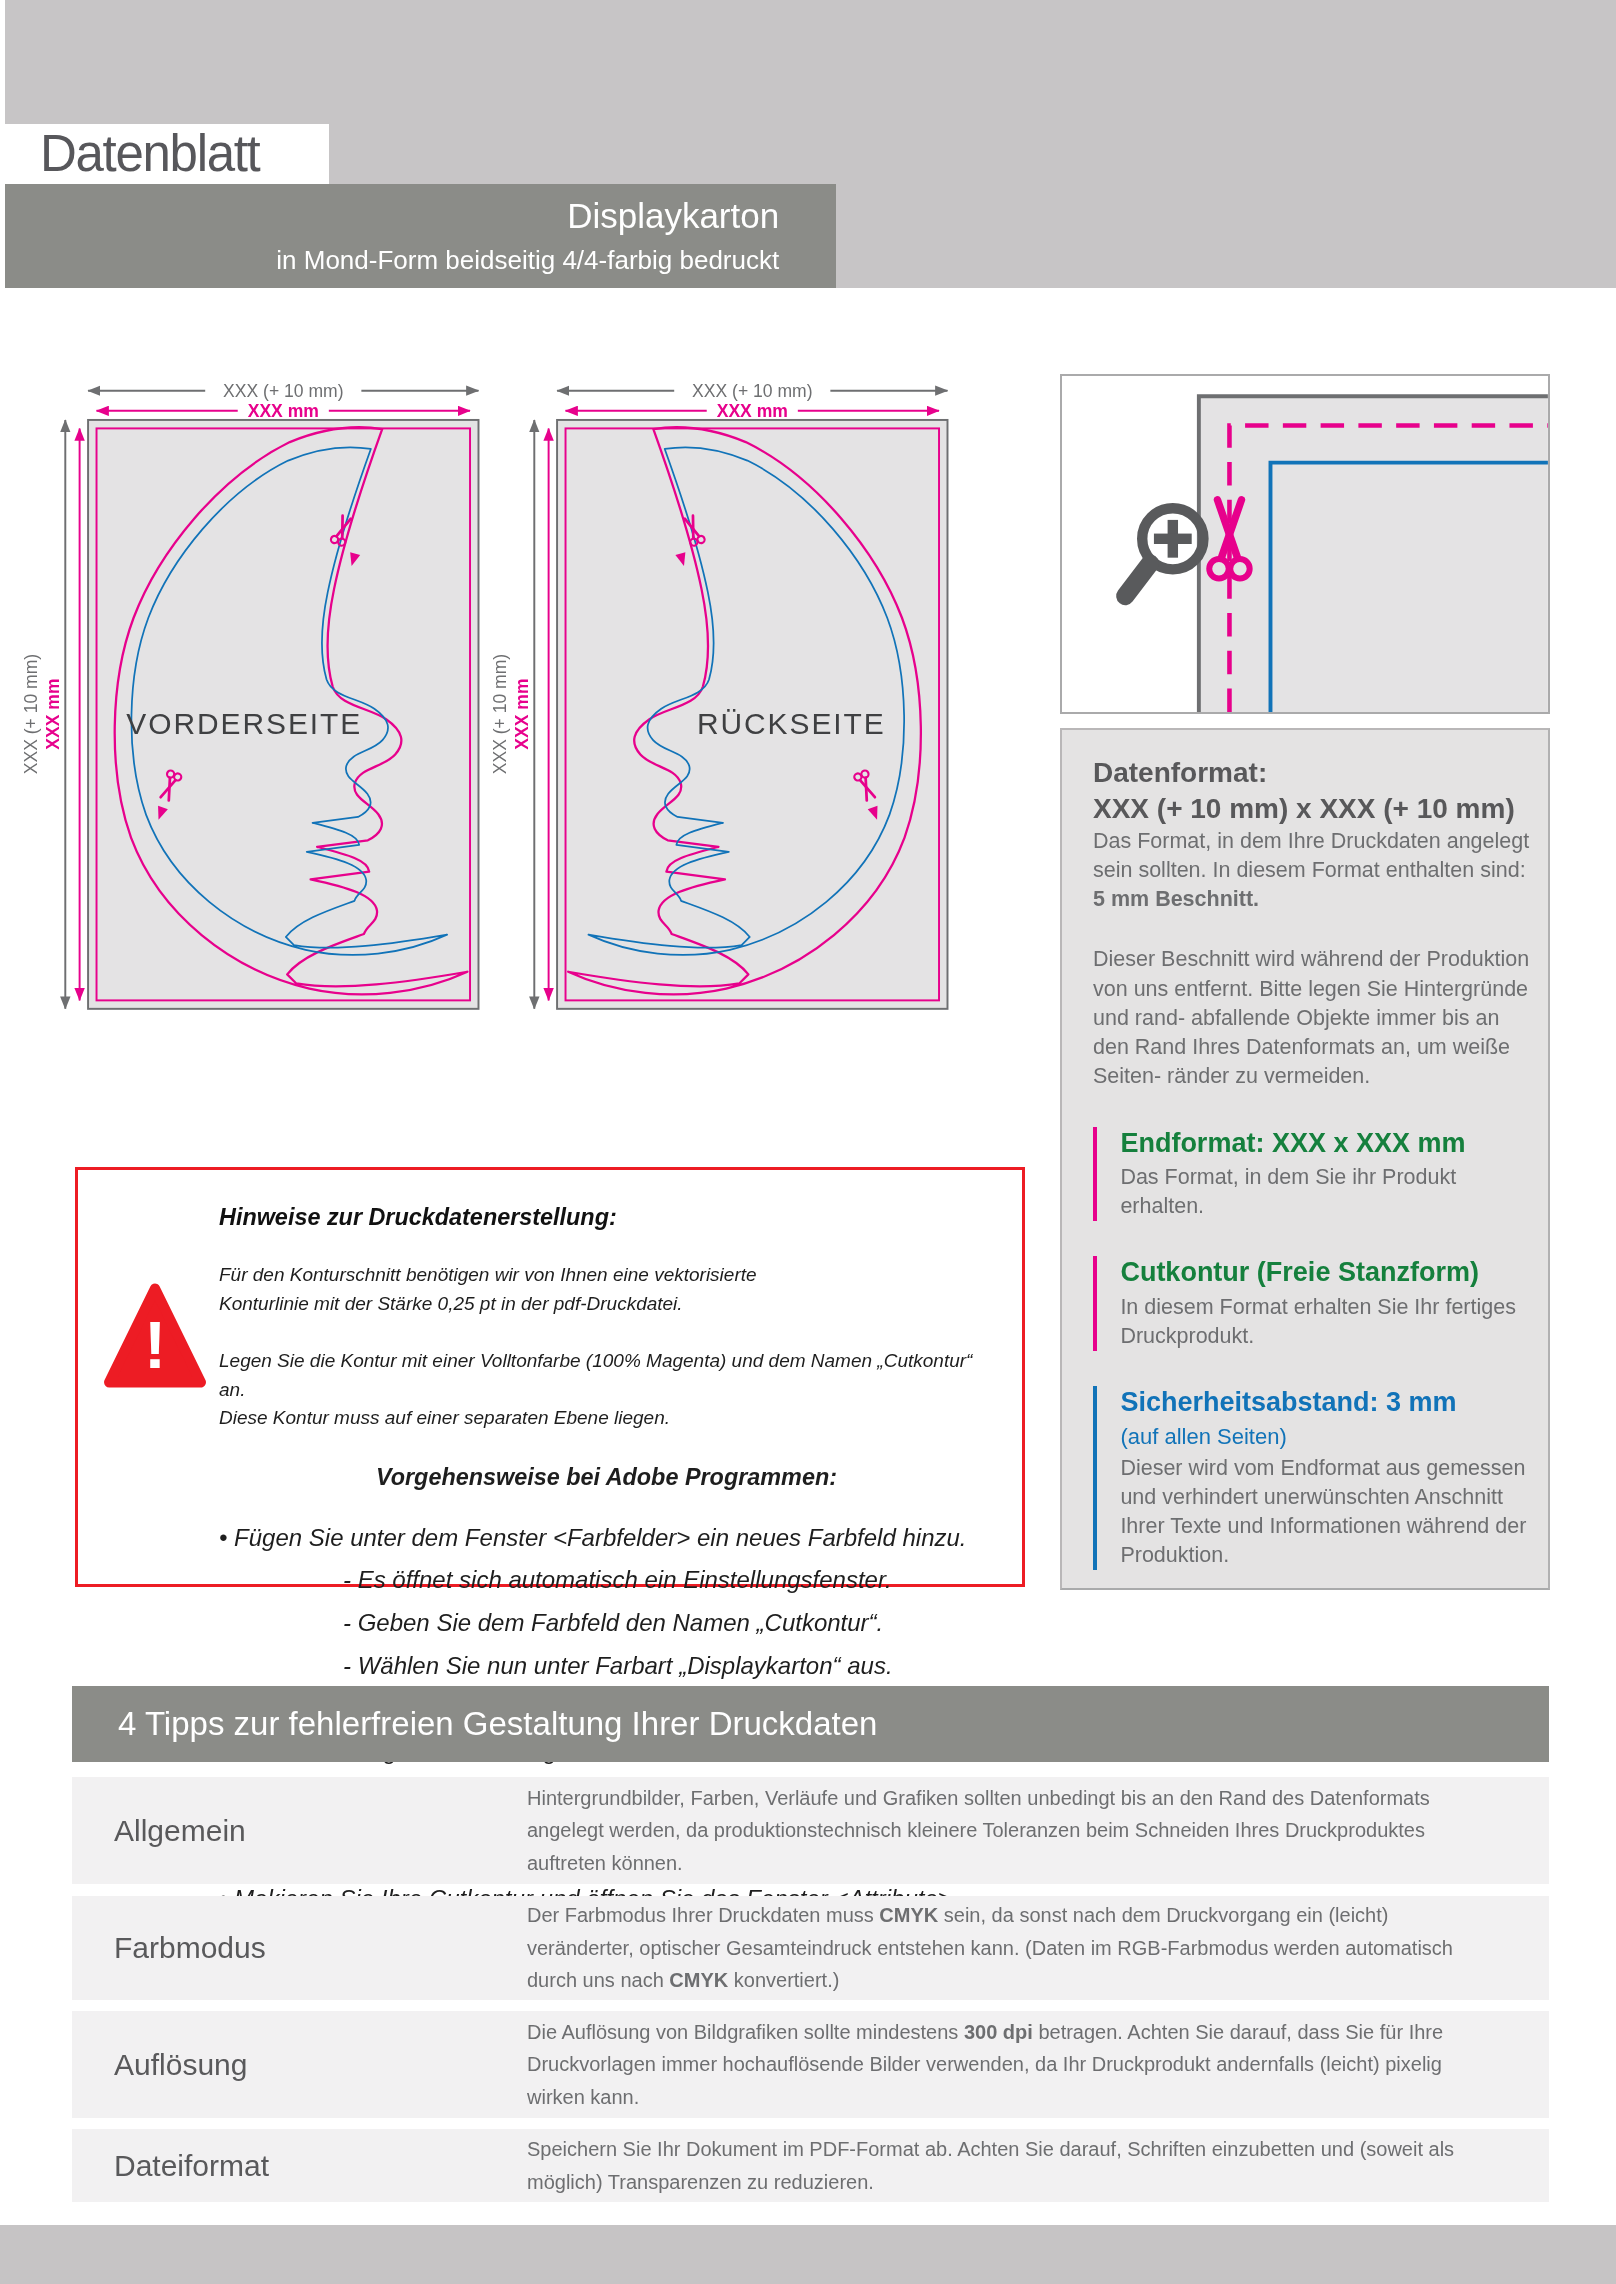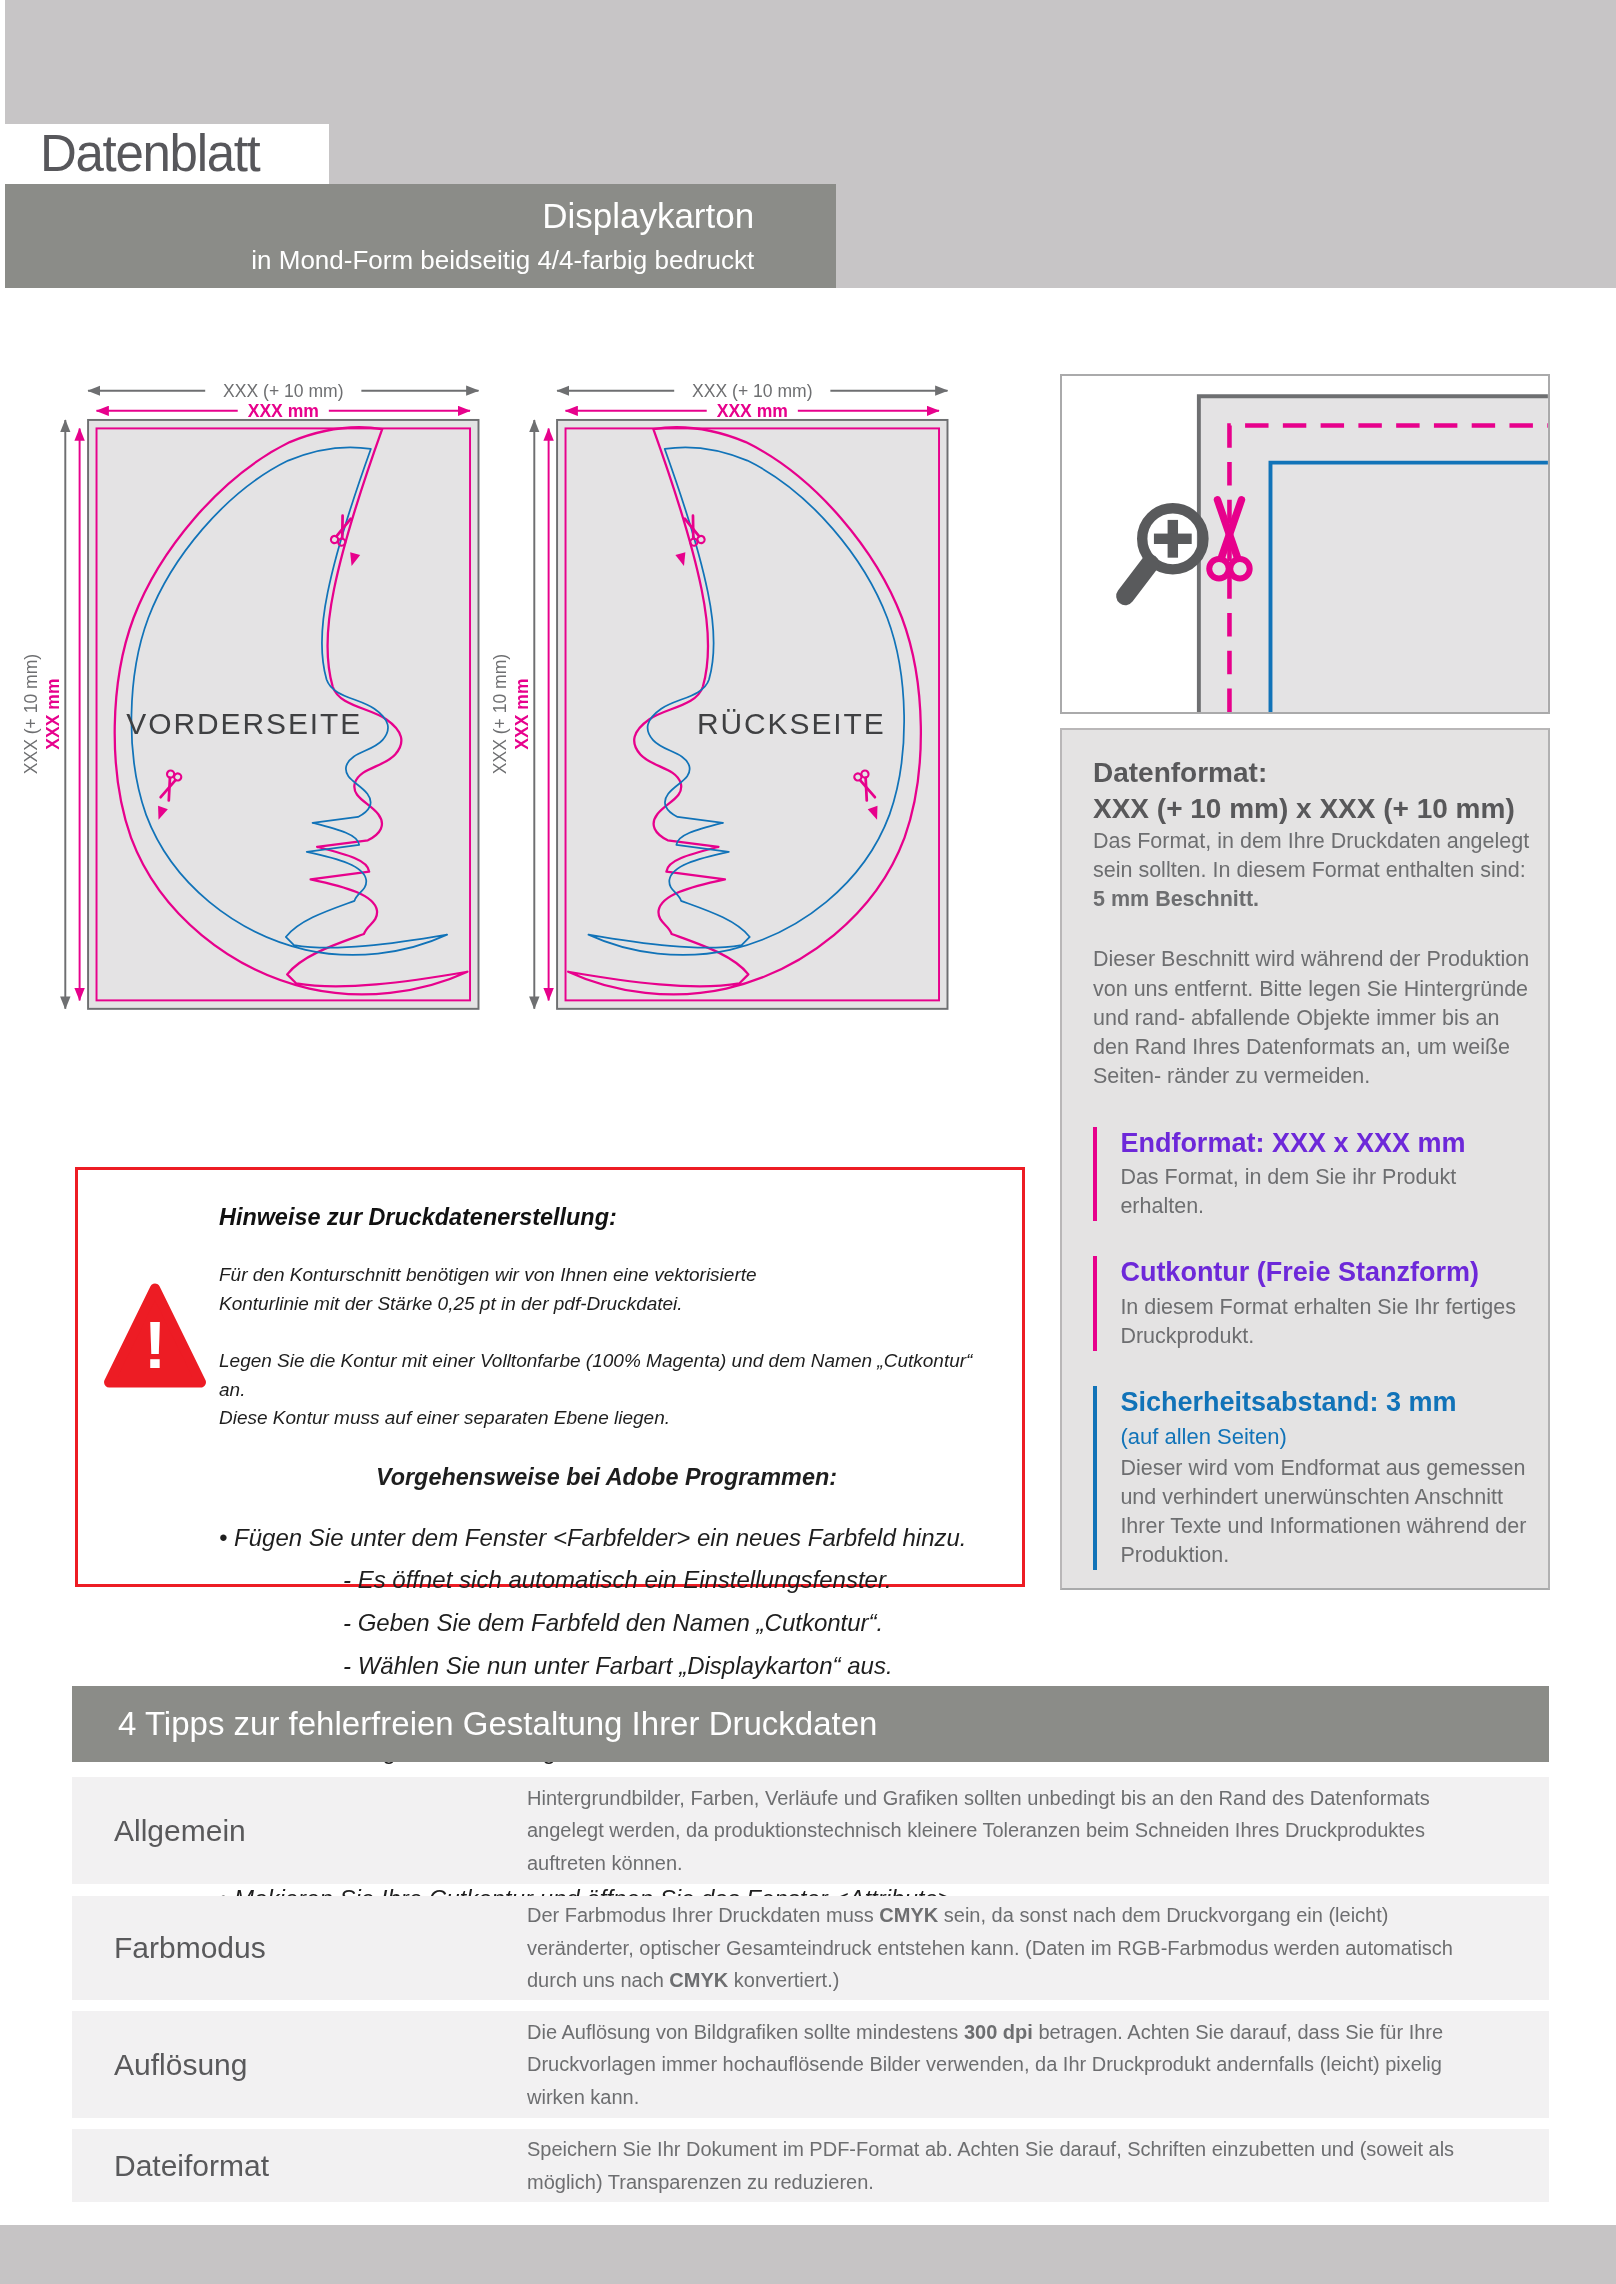--- a/index.html
+++ b/index.html
@@ -6,42 +6,42 @@
   .page{position:relative;width:1616px;height:2284px;background:#ffffff;overflow:hidden;
         font-family:"Liberation Sans",sans-serif;}
   .abs{position:absolute;}
 
   
   .banner{left:5.2px;top:0;width:1611px;height:288px;background:#c7c5c6;}
   .title-box{left:0;top:124px;width:329px;height:60px;background:#ffffff;z-index:3;}
   .title-box span{display:block;padding-left:40px;line-height:60px;font-size:51px;
         letter-spacing:-1.3px;color:#57575b;}
   .dark-bar{left:5.2px;top:184px;width:831px;height:104px;background:#8b8c88;z-index:2;
-        text-align:right;padding-right:82px;box-sizing:border-box;color:#ffffff;}
+        text-align:right;padding-right:57px;box-sizing:border-box;color:#ffffff;}
   .dark-bar .product{font-size:35px;margin-top:11.7px;letter-spacing:0px;}
   .dark-bar .subtitle{font-size:26px;margin-top:9px;letter-spacing:0px;}
 
   
   svg text{font-family:"Liberation Sans",sans-serif;}
   .dimtext{font-size:27px;fill:#6e6f71;}
   .dimtext-m{font-size:27px;fill:#e7018c;font-weight:bold;}
   .sidetext{font-size:46px;fill:#3f4042;letter-spacing:3px;}
 
   
   .zoombox{left:1060px;top:374px;width:490px;height:340px;background:#ffffff;
         border:2px solid #aaaaab;box-sizing:border-box;}
   .panel{left:1060px;top:728px;width:490px;height:862px;background:#e4e3e3;
         border:2px solid #b9b7b8;border-bottom-color:#a9aaab;border-right-color:#b1b1b2;
         box-sizing:border-box;padding:25px 18px 0 31px;color:#6d6e70;font-size:21.5px;line-height:1.36;}
   .panel .h-dark{font-size:28px;line-height:1.28;color:#58585a;font-weight:bold;margin:0;}
   .sec{margin-top:35px;padding-left:23.4px;}
   .sec.magenta{border-left:4.6px solid #e7018c;}
   .sec.blue{border-left:4.6px solid #1173b8;}
   .sec .h-col{font-size:27px;font-weight:bold;line-height:1.2;margin:0 0 3.9px 0;}
-  .sec.magenta .h-col{color:#6d28d9;}
+  .sec.magenta .h-col{color:#15803d;}
   .sec.blue .h-col{color:#1173b8;}
   .sub-blue{color:#1173b8;font-size:22px;margin:0 0 1.3px 0;}
 
   
   .notes{left:75px;top:1167px;width:950px;height:420px;border:3.3px solid #ed1c24;
         background:#ffffff;box-sizing:border-box;color:#1e1e1e;}
   .notes-content{position:absolute;left:141px;top:34px;width:775px;font-style:italic;}
   .notes h4{font-size:23.4px;margin:0 0 30px 0;color:#111111;}
   .notes p{font-size:19px;line-height:1.5;margin:0;}
   .notes .gap{height:29px;}

